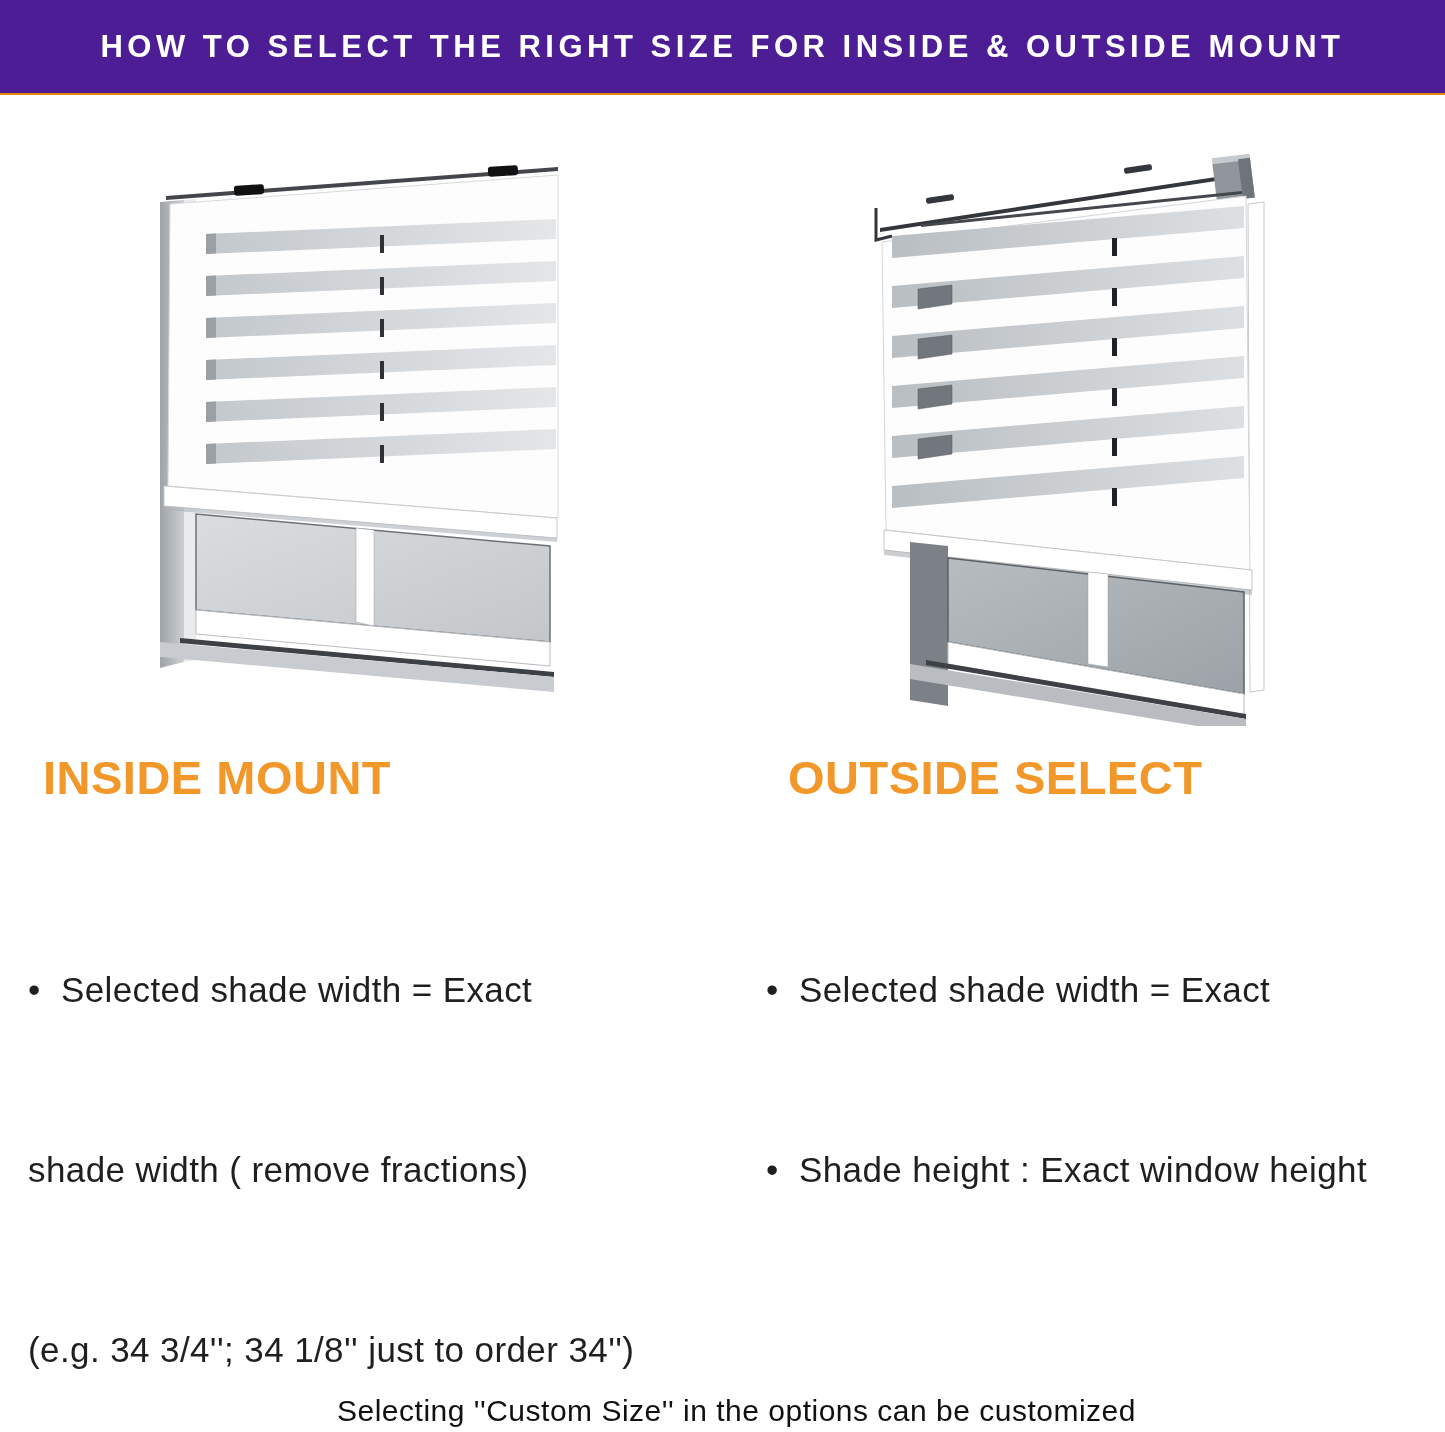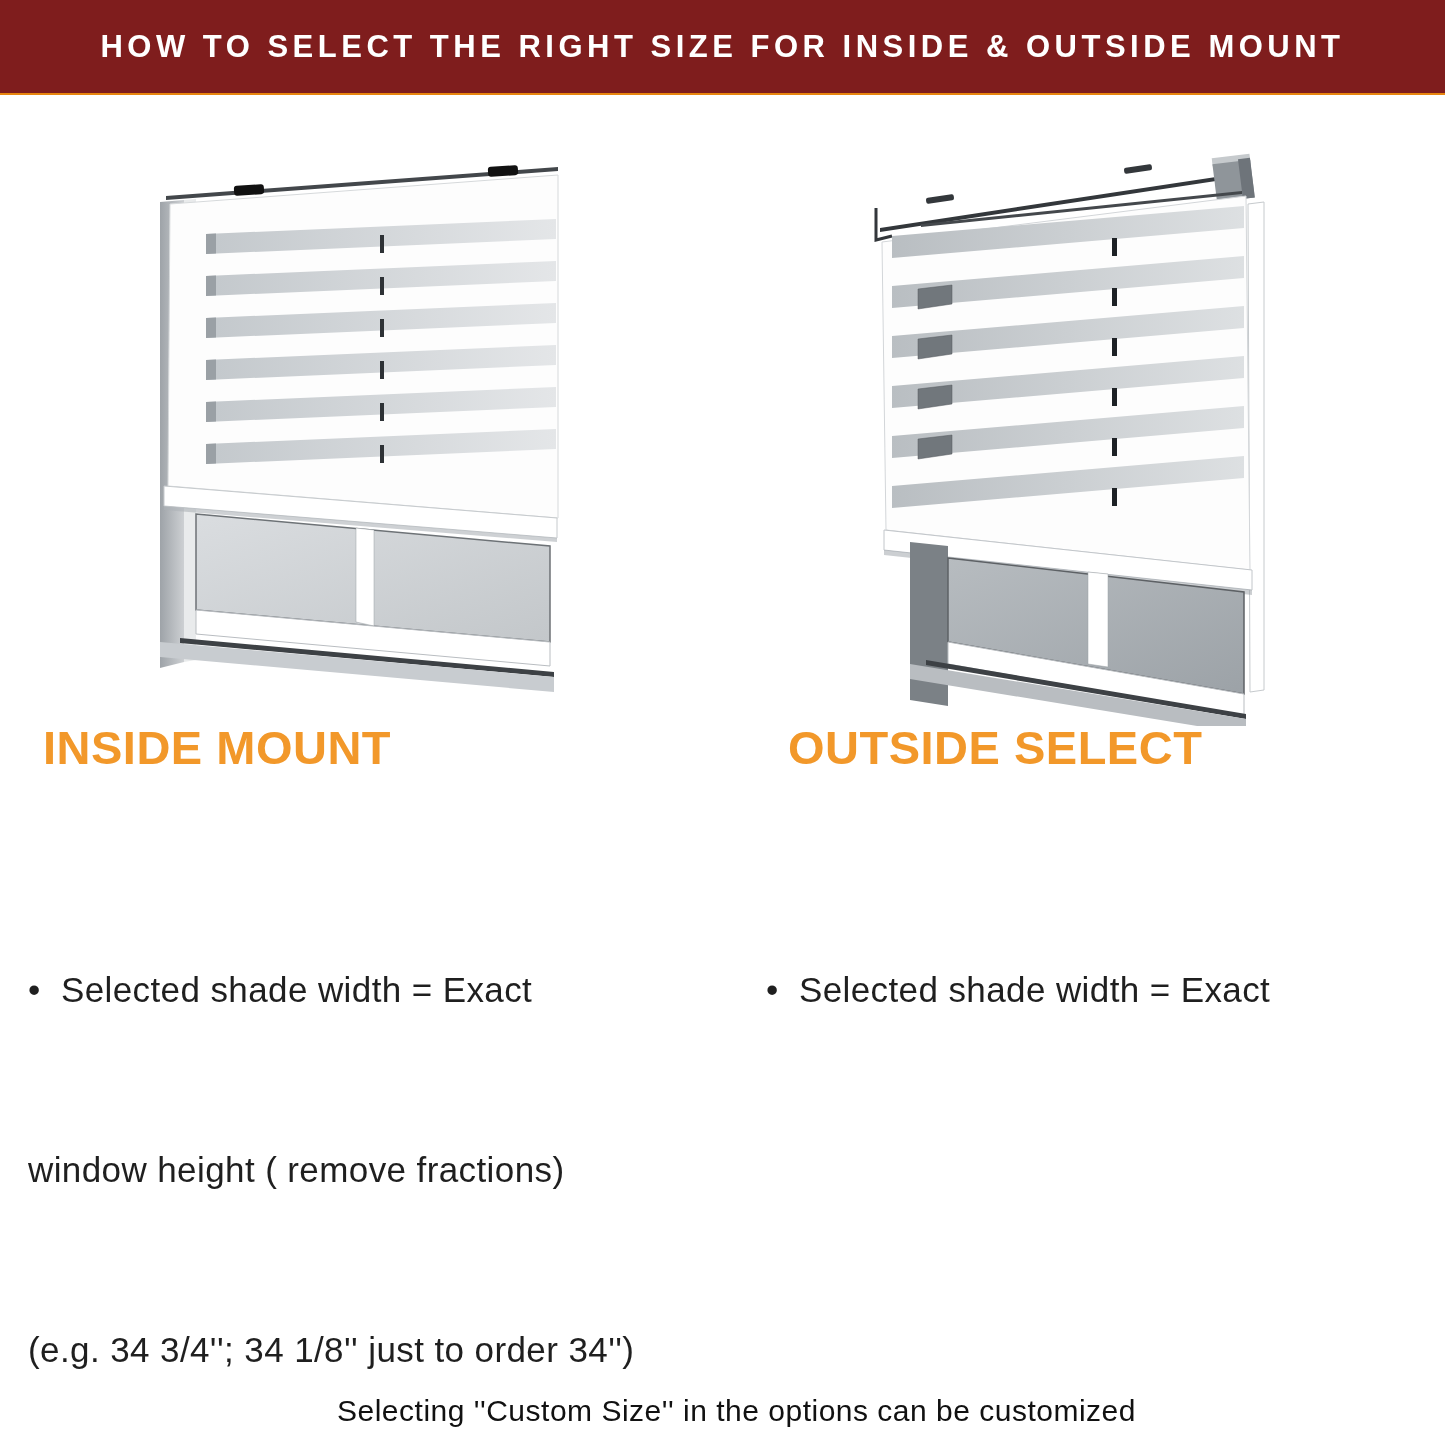--- a/index.html
+++ b/index.html
@@ -1,24 +1,24 @@
 <!DOCTYPE html>
 <html><head>
 <meta charset="utf-8">
 <style>
   html,body{margin:0;padding:0;background:#fff;}
   .page{position:relative;width:1445px;height:1432px;background:#ffffff;overflow:hidden;
         font-family:"Liberation Sans", sans-serif;}
-  .banner{position:absolute;top:0;left:0;width:1445px;height:93px;background:#7f1d1d;
+  .banner{position:absolute;top:0;left:0;width:1445px;height:93px;background:#4c1d95;
           border-bottom:2px solid #e8860f;display:flex;align-items:center;justify-content:center;}
   .banner span{color:#ffffff;font-weight:bold;font-size:31px;letter-spacing:4.5px;white-space:nowrap;}
   .illu{position:absolute;}
   .illu-left{left:160px;top:150px;}
   .illu-right{left:866px;top:146px;}
-  .mount-heading{position:absolute;top:720px;font-size:47px;font-weight:bold;color:#F2982A;
+  .mount-heading{position:absolute;top:750px;font-size:47px;font-weight:bold;color:#F2982A;
                  letter-spacing:0.5px;white-space:nowrap;}
   .h-inside{left:43px;}
   .h-outside{left:788px;}
   .col{position:absolute;top:840px;font-size:35px;line-height:60px;color:#1f1f1f;
        letter-spacing:0.4px;white-space:pre;}
   .col-left{left:28px;}
   .col-right{left:766px;}
   .footer{position:absolute;top:1394px;left:0;width:1445px;text-align:center;
           font-size:30px;letter-spacing:0.5px;color:#111;transform:translateX(14px);}
 </style>
@@ -170,31 +170,32 @@
       <polygon points="60,514 380,568 380,573 60,519" fill="#3d4145"></polygon>
       <polygon points="44,518 380,573 380,588 44,533" fill="#b9bdc1"></polygon>
     </svg>
   </div>
 
   <div class="mount-heading h-inside">INSIDE MOUNT</div>
   <div class="mount-heading h-outside">OUTSIDE SELECT</div>
 
   <div class="col col-left">
     <div>•  Selected shade width = Exact</div>
-    <div>window height ( remove fractions)</div>
+    <div>shade width ( remove fractions)</div>
     <div>(e.g. 34 3/4''; 34 1/8'' just to order 34'')</div>
     
     
     
     
     
   </div>
 
   <div class="col col-right">
     <div>•  Selected shade width = Exact</div>
+    <div>•  Shade height : Exact window height</div>
     
     
     
   </div>
 
   <div class="footer">Selecting ''Custom Size'' in the options can be customized</div>
 
 </div>
 
 </body></html>

